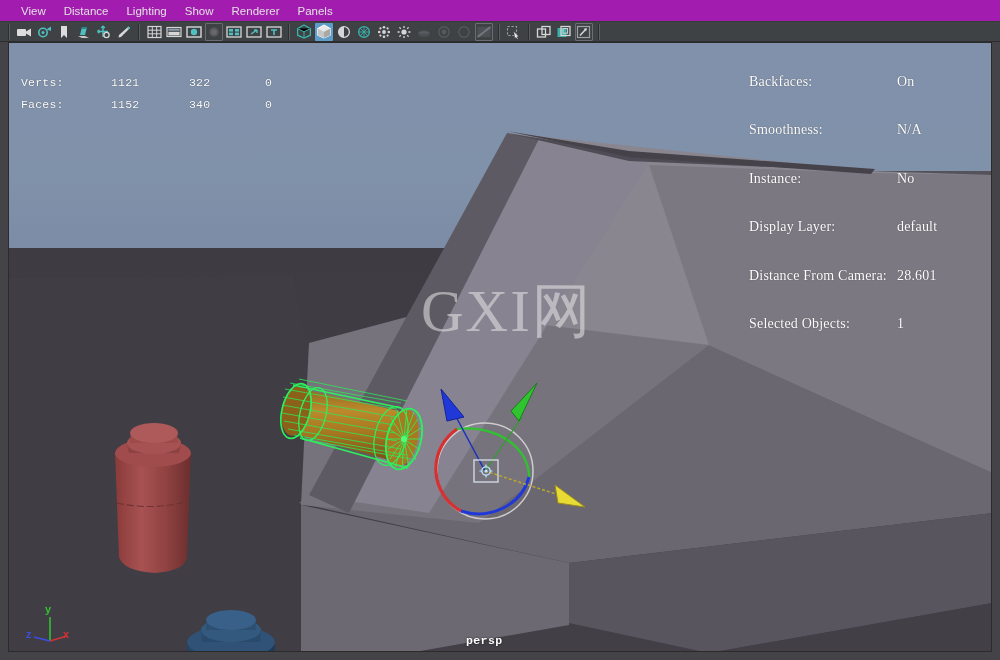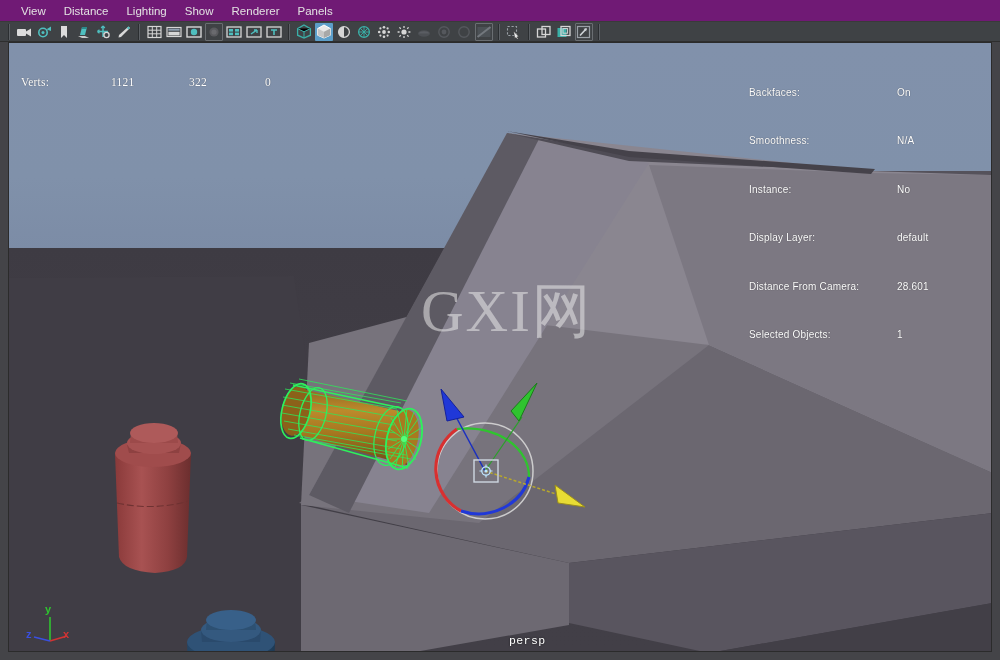--- a/index.html
+++ b/index.html
@@ -8,21 +8,21 @@
     background:#3b3b3b;
     font-family:"Liberation Sans", sans-serif;
     overflow:hidden;
   }
 
   #app { position:relative; width:1000px; height:660px; background:#444448; }
 
   
   #menubar {
     position:absolute; left:0; top:0; width:1000px; height:22px;
-    background:#701a75;
+    background:#a21caf;
     display:flex; align-items:center;
     border-bottom:1px solid #3a3a3a;
   }
   .menu-item {
     color:#e2e2e2; font-size:11.5px; padding:0 9px; line-height:22px;
     font-family:"Liberation Sans", sans-serif; white-space:nowrap; cursor:default;
   }
   .menu-item:first-child { margin-left:12px; }
 
   
@@ -72,43 +72,43 @@
   
   .hud {
     position:absolute; color:#ffffff;
     font-family:"Liberation Mono","DejaVu Sans Mono",monospace;
     font-size:11.5px; letter-spacing:.3px; white-space:pre;
     text-shadow:0 0 1px rgba(0,0,0,.55);
   }
   #hud-left { left:12px; top:2px; }
   #hud-left table { border-collapse:collapse; }
   #hud-left td {
-    color:#fff; font-family:Liberation Serif, serif;
+    color:#fff; font-family:Liberation Mono, monospace;
     font-size:11.5px; padding:0; height:22.4px; vertical-align:middle;
     letter-spacing:.2px; white-space:pre;
   }
   .c-label { width:90px; }
   .c-v1 { width:78px; }
   .c-v2 { width:76px; }
   .c-v3 { width:60px; }
 
   #hud-right { left:740px; top:2px; }
   #hud-right .row { position:relative; height:22.4px; }
   #hud-right .lbl, #hud-right .val {
-    position:absolute; top:11px; line-height:22.4px;
-    color:#fff; font-family:Liberation Sans, sans-serif;
-    font-size:10px; letter-spacing:.2px; white-space:pre;
+    position:absolute; top:0; line-height:22.4px;
+    color:#fff; font-family:Liberation Serif, serif;
+    font-size:14px; letter-spacing:.2px; white-space:pre;
   }
   #hud-right .lbl { left:0; }
   #hud-right .val { left:148px; }
 
   #persp-label {
-    position:absolute; left:500px; top:591px;
+    position:absolute; left:457px; top:591px;
     color:#ffffff; font-family:"Liberation Mono","DejaVu Sans Mono",monospace;
-    font-size:11.5px; font-weight:normal; letter-spacing:.4px;
+    font-size:11.5px; font-weight:bold; letter-spacing:.4px;
     text-shadow:0 0 2px rgba(0,0,0,.7);
     text-align:right;
   }
 
   
   #watermark {
     position:absolute; left:412px; top:232px; width:200px; height:120px;
     pointer-events:none; user-select:none;
   }
   #wm-main {
@@ -511,20 +511,26 @@
           <path d="M69 91.5 V94 M69 102 V104.5 M62.5 98 H65 M73 98 H75.5" stroke="#bfe6ff" stroke-width="1.2"></path>
         </g>
       </svg>
 
       <div id="hud-left" class="hud">
         <table>
           <tbody><tr>
             <td class="c-label">Verts:</td>
             <td class="c-v1">1121</td>
             <td class="c-v2">322</td>
+            <td class="c-v3">0</td>
+          </tr>
+          <tr>
+            <td class="c-label">Faces:</td>
+            <td class="c-v1">1152</td>
+            <td class="c-v2">340</td>
             <td class="c-v3">0</td>
           </tr>
         </tbody></table>
       </div>
 
       <div id="hud-right" class="hud">
         <div class="row">
           <span class="lbl">Backfaces:</span>
           <span class="val">On</span>
         </div>

